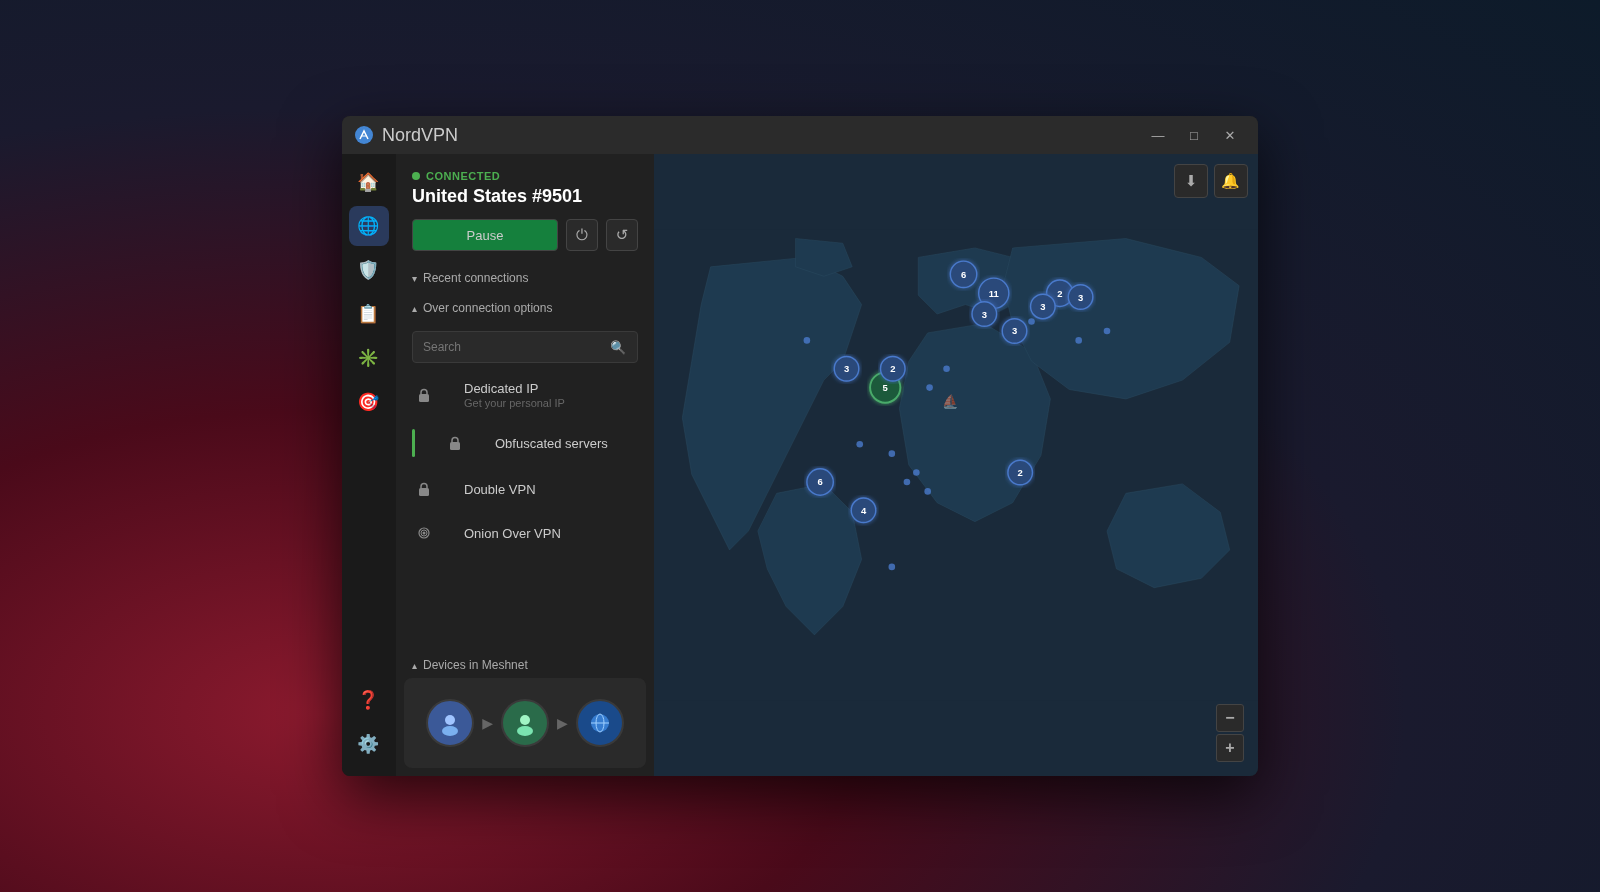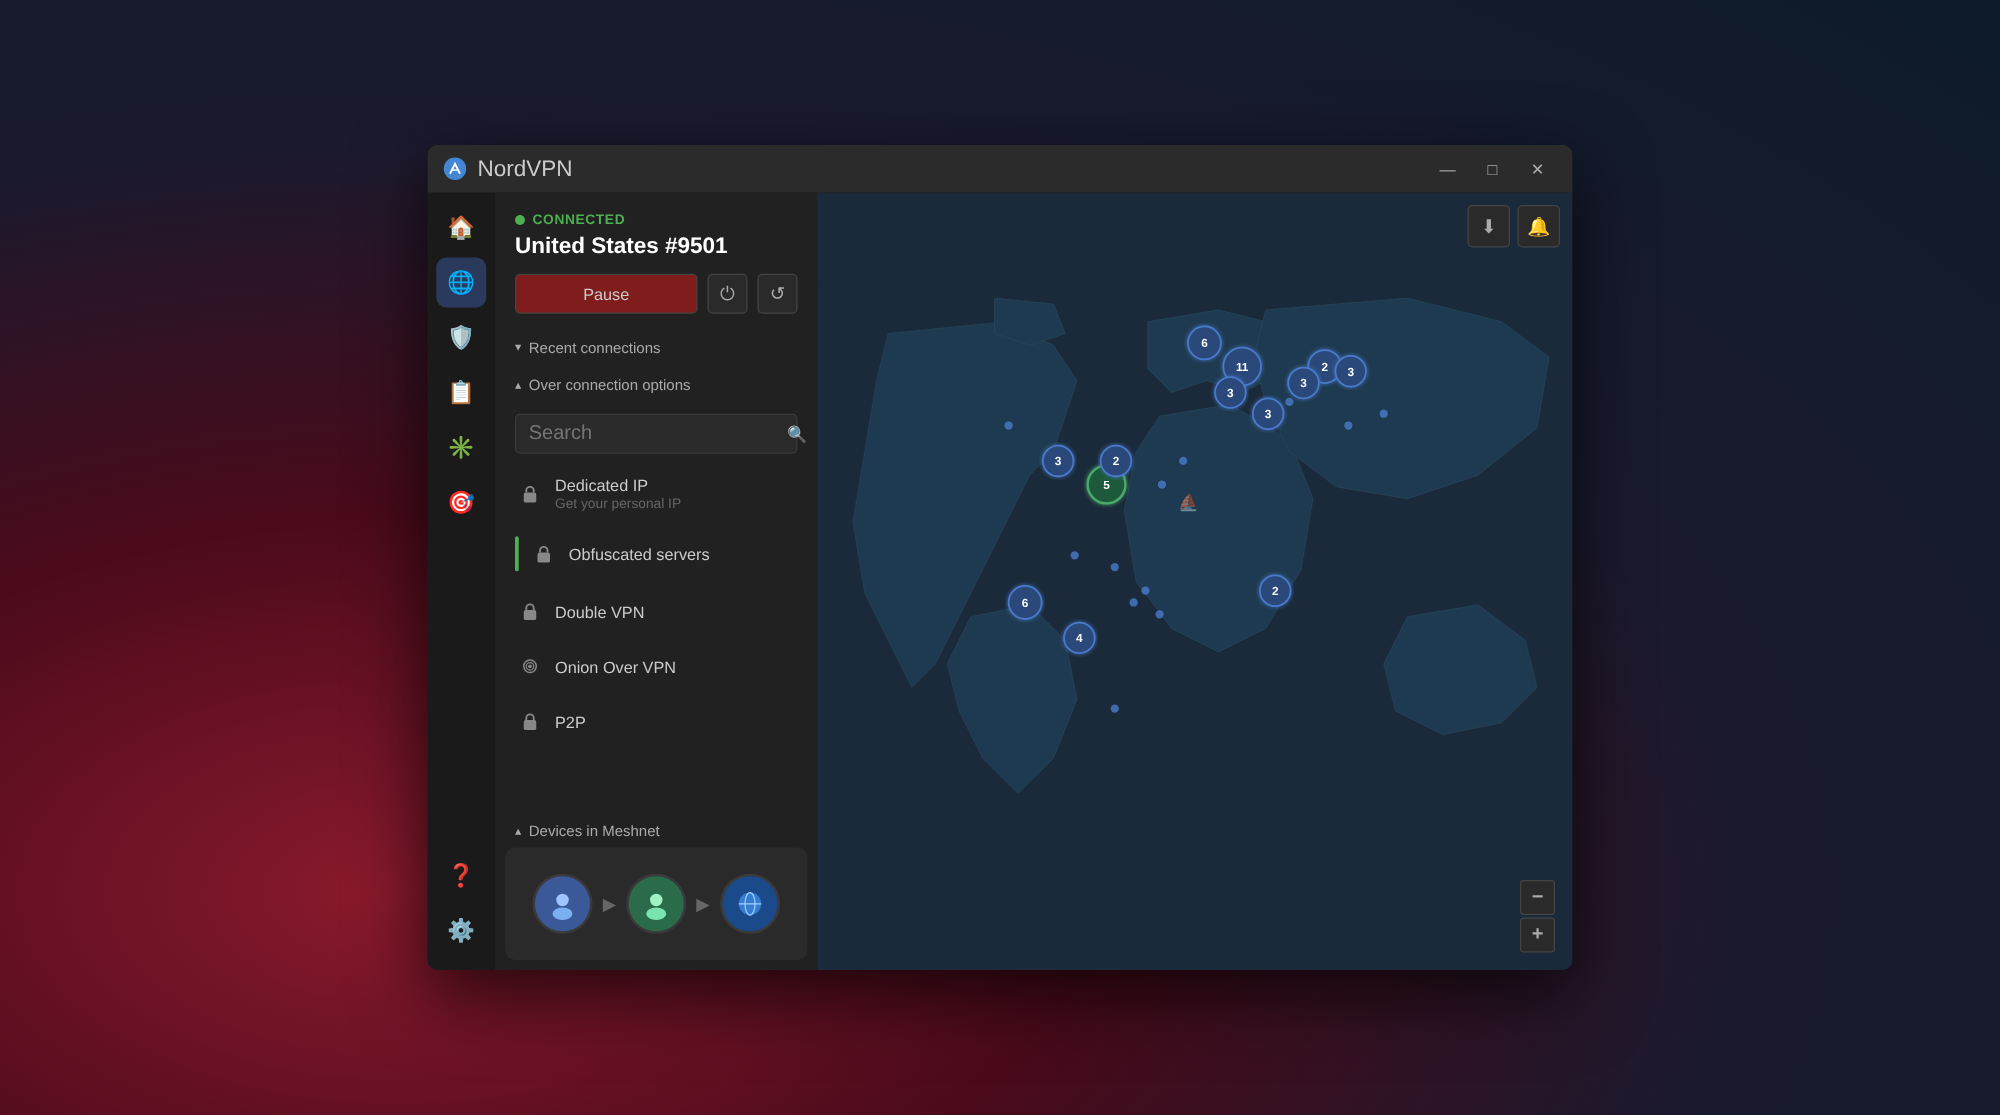--- a/index.html
+++ b/index.html
@@ -127,21 +127,21 @@
       margin-bottom: 12px;
     }
     .panel-actions {
       display: flex;
       align-items: center;
       gap: 8px;
     }
     .pause-btn {
       flex: 1;
       height: 32px;
-      background: #7f1d1d;
+      background: #15803d;
       border: 1px solid #444;
       border-radius: 4px;
       color: #cccccc;
       font-size: 13px;
       cursor: pointer;
     }
     .icon-btn {
       width: 32px;
       height: 32px;
       background: #2a2a2a;
@@ -172,39 +172,39 @@
       border: 1px solid #3a3a3a;
       border-radius: 4px;
       padding: 0 10px;
       height: 32px;
     }
     .search-input {
       flex: 1;
       background: transparent;
       border: none;
       color: #86efac;
-      font-size: 16px;
+      font-size: 12px;
       outline: none;
     }
     .search-icon { color: #666; font-size: 13px; }
     .panel-list {
       flex: 1;
       overflow-y: auto;
       padding: 0 8px;
     }
     .panel-list::-webkit-scrollbar { width: 4px; }
     .panel-list::-webkit-scrollbar-track { background: transparent; }
     .panel-list::-webkit-scrollbar-thumb { background: #444; border-radius: 2px; }
     .list-item {
       display: flex;
       align-items: center;
       padding: 10px 8px;
       border-radius: 6px;
       cursor: pointer;
-      gap: 8px;
+      gap: 28px;
     }
     .list-item-icon {
       width: 24px;
       height: 24px;
       display: flex;
       align-items: center;
       justify-content: center;
       color: #888;
       font-size: 15px;
       flex-shrink: 0;
@@ -447,31 +447,20 @@
               <circle cx="8" cy="8" r="5" fill="none" stroke="#888" stroke-width="1.2"></circle>
               <circle cx="8" cy="8" r="3" fill="none" stroke="#888" stroke-width="1"></circle>
               <circle cx="8" cy="8" r="1.5" fill="#888"></circle>
             </svg>
           </div>
           <div class="list-item-text">
             <div class="list-item-title">Onion Over VPN</div>
           </div>
         </div>
 
-        <div class="list-item">
-          <div class="list-item-icon">
-            <svg width="16" height="16" viewBox="0 0 16 16" fill="#888">
-              <rect x="3" y="7" width="10" height="8" rx="1.5" fill="#888"></rect>
-              <path d="M5 7V5.5a3 3 0 016 0V7" stroke="#888" stroke-width="1.5" fill="none"></path>
-            </svg>
-          </div>
-          <div class="list-item-text">
-            <div class="list-item-title">P2P</div>
-          </div>
-        </div>
 
       </div>
 
       <div class="devices-section">
         <div class="devices-header">
           <span class="chevron">▴</span>
           <span>Devices in Meshnet</span>
         </div>
         <div class="devices-card">
           <div class="device-avatar user1">

